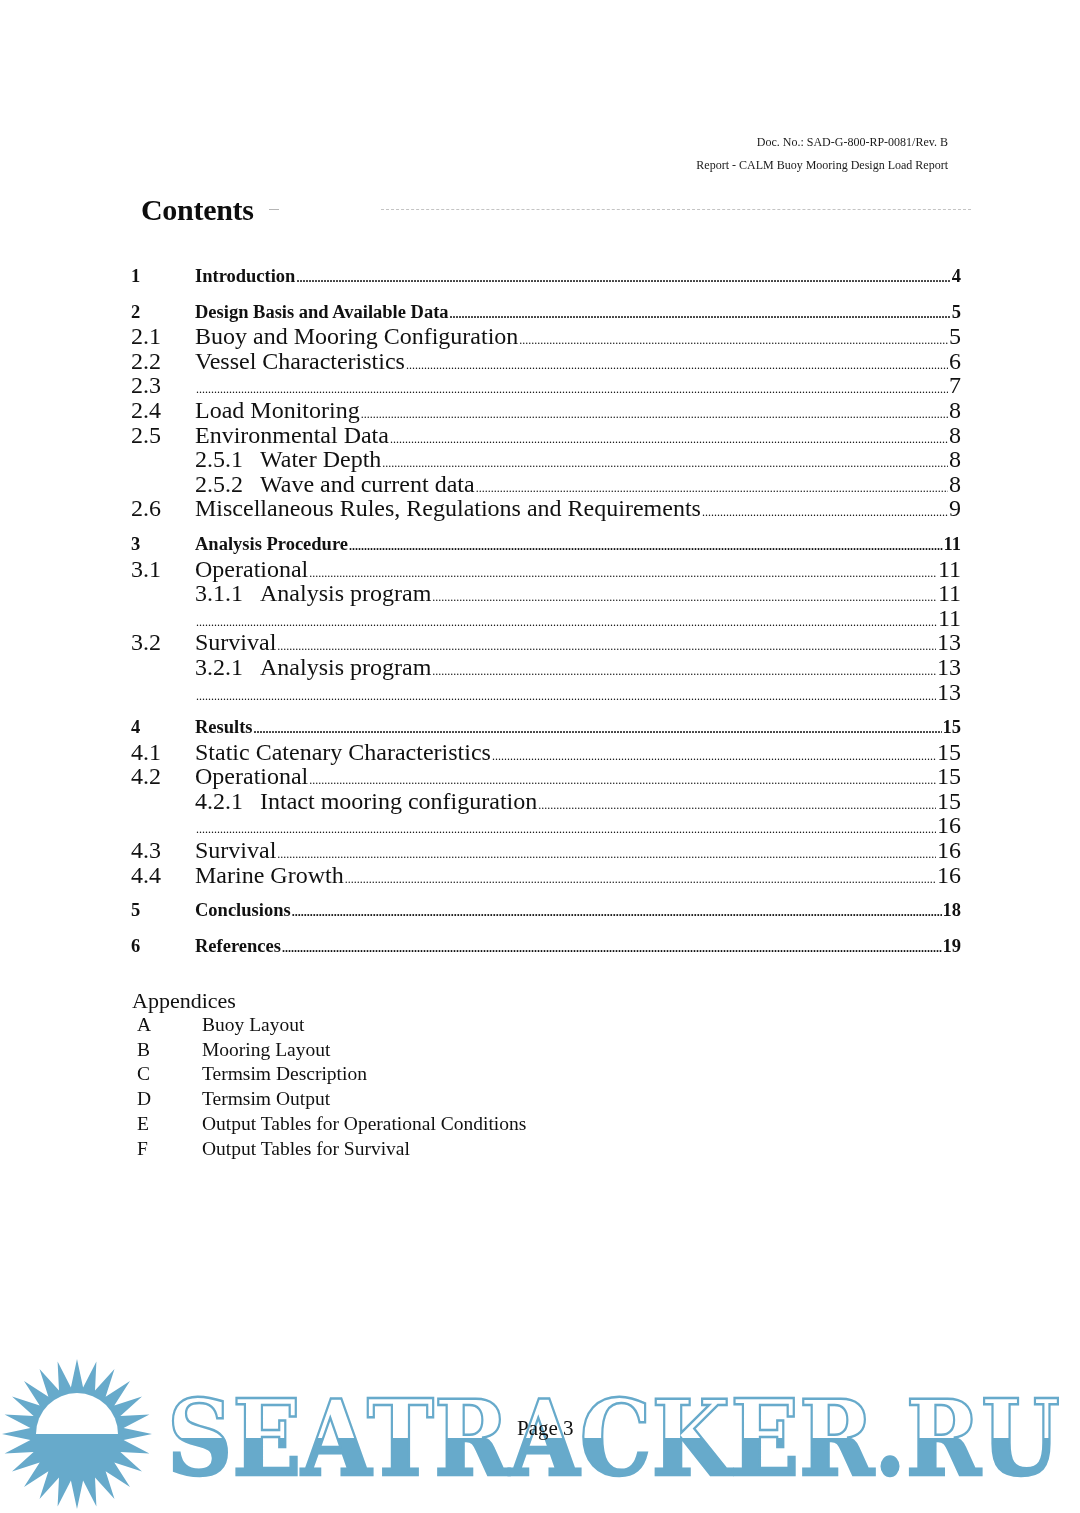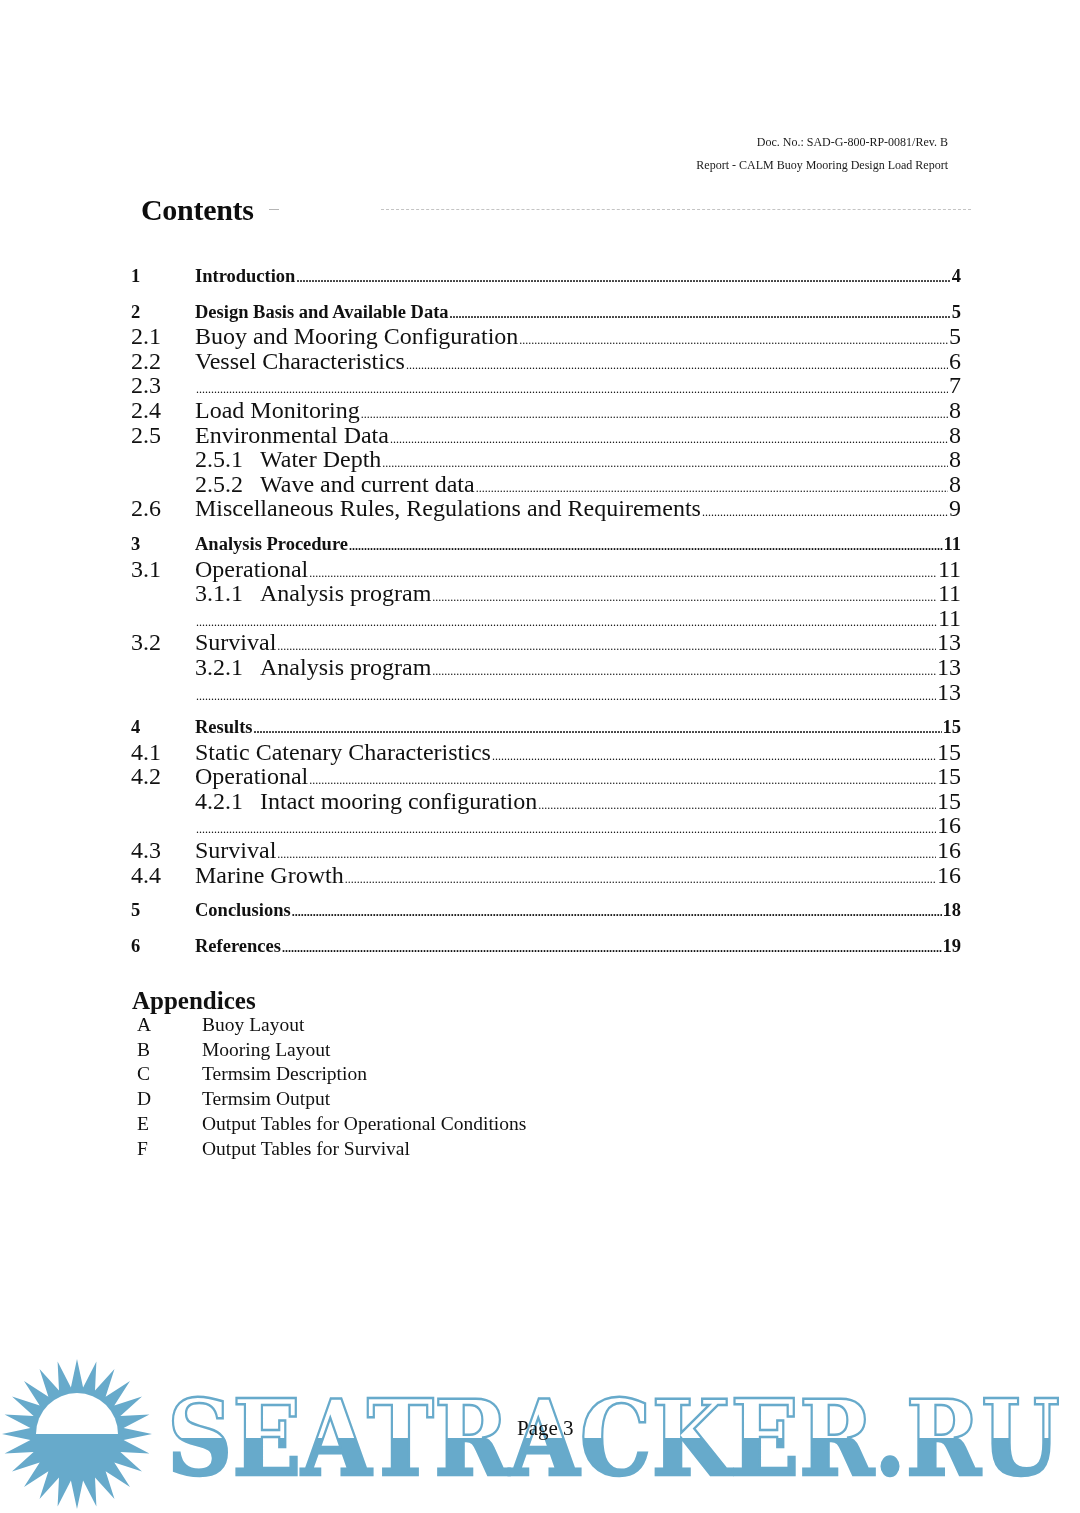--- a/index.html
+++ b/index.html
@@ -107,22 +107,22 @@
       flex: 0 0 auto;
       text-align: right;
     }
     .appendices {
       position: absolute;
       left: 132px;
       top: 988px;
       font-family: "Liberation Serif", "DejaVu Serif", serif;
     }
     .app-heading {
-      font-weight: bold;
-      font-size: 25px;
+      font-weight: normal;
+      font-size: 22px;
       line-height: 25px;
     }
     .app-row {
       display: flex;
       font-size: 19.5px;
       line-height: 24.7px;
     }
     .app-letter {
       width: 70px;
       flex: 0 0 70px;

